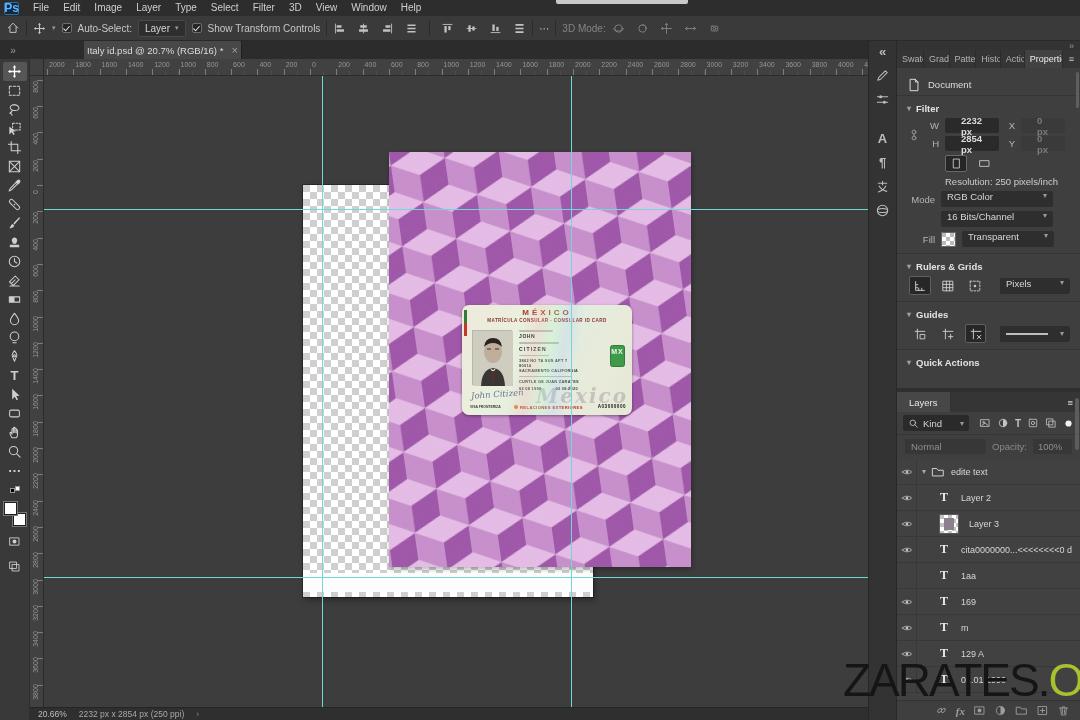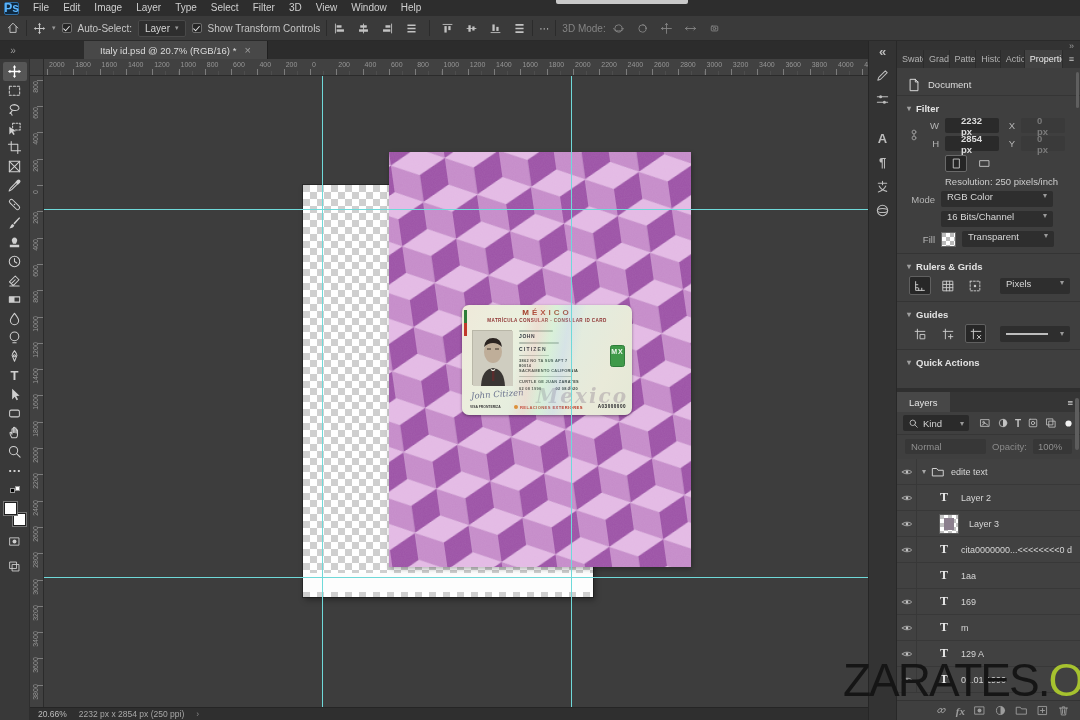--- a/index.html
+++ b/index.html
@@ -30,21 +30,21 @@
   .dd { display:inline-flex; align-items:center; gap:5px; height:17px; background:#2e2e2e;
         border:1px solid #494949; border-radius:2px; padding:0 6px; color:#d5d5d5; }
   .optgroup { display:flex; align-items:center; gap:11px; color:#c2c2c2; }
   .dim { color:#848484; }
 
   
   .tabbar { position:absolute; left:0; top:41px; width:868px; height:18px; background:#2c2c2c;
             display:flex; align-items:stretch; z-index:38; }
   .tab-overflow { width:26px; display:flex; align-items:center; justify-content:center; color:#9a9a9a; font-size:10px; }
   .doctab { margin-left:58px; background:#484848; color:#dcdcdc; font-size:9.5px; display:flex;
-            align-items:center; gap:8px; padding:0 16px; border-right:1px solid #202020; }
+            align-items:center; gap:8px; padding:0 3px; border-right:1px solid #202020; }
   .doctab .x { color:#9f9f9f; font-size:11px; }
 
   
   .corner { position:absolute; left:30px; top:59px; width:14px; height:17px; background:#414141;
             border-right:1px solid #2b2b2b; border-bottom:1px solid #2b2b2b; z-index:30; }
   .hruler { position:absolute; left:44px; top:59px; width:824px; height:17px; background:#414141;
             border-bottom:1px solid #2b2b2b; overflow:hidden; z-index:30;
             background-image:repeating-linear-gradient(90deg, #4d4d4d 0 1px, transparent 1px 13.15px);
             background-position:3px 0; background-size:100% 5px; background-repeat:repeat-x;
             background-position-y:12px; }

